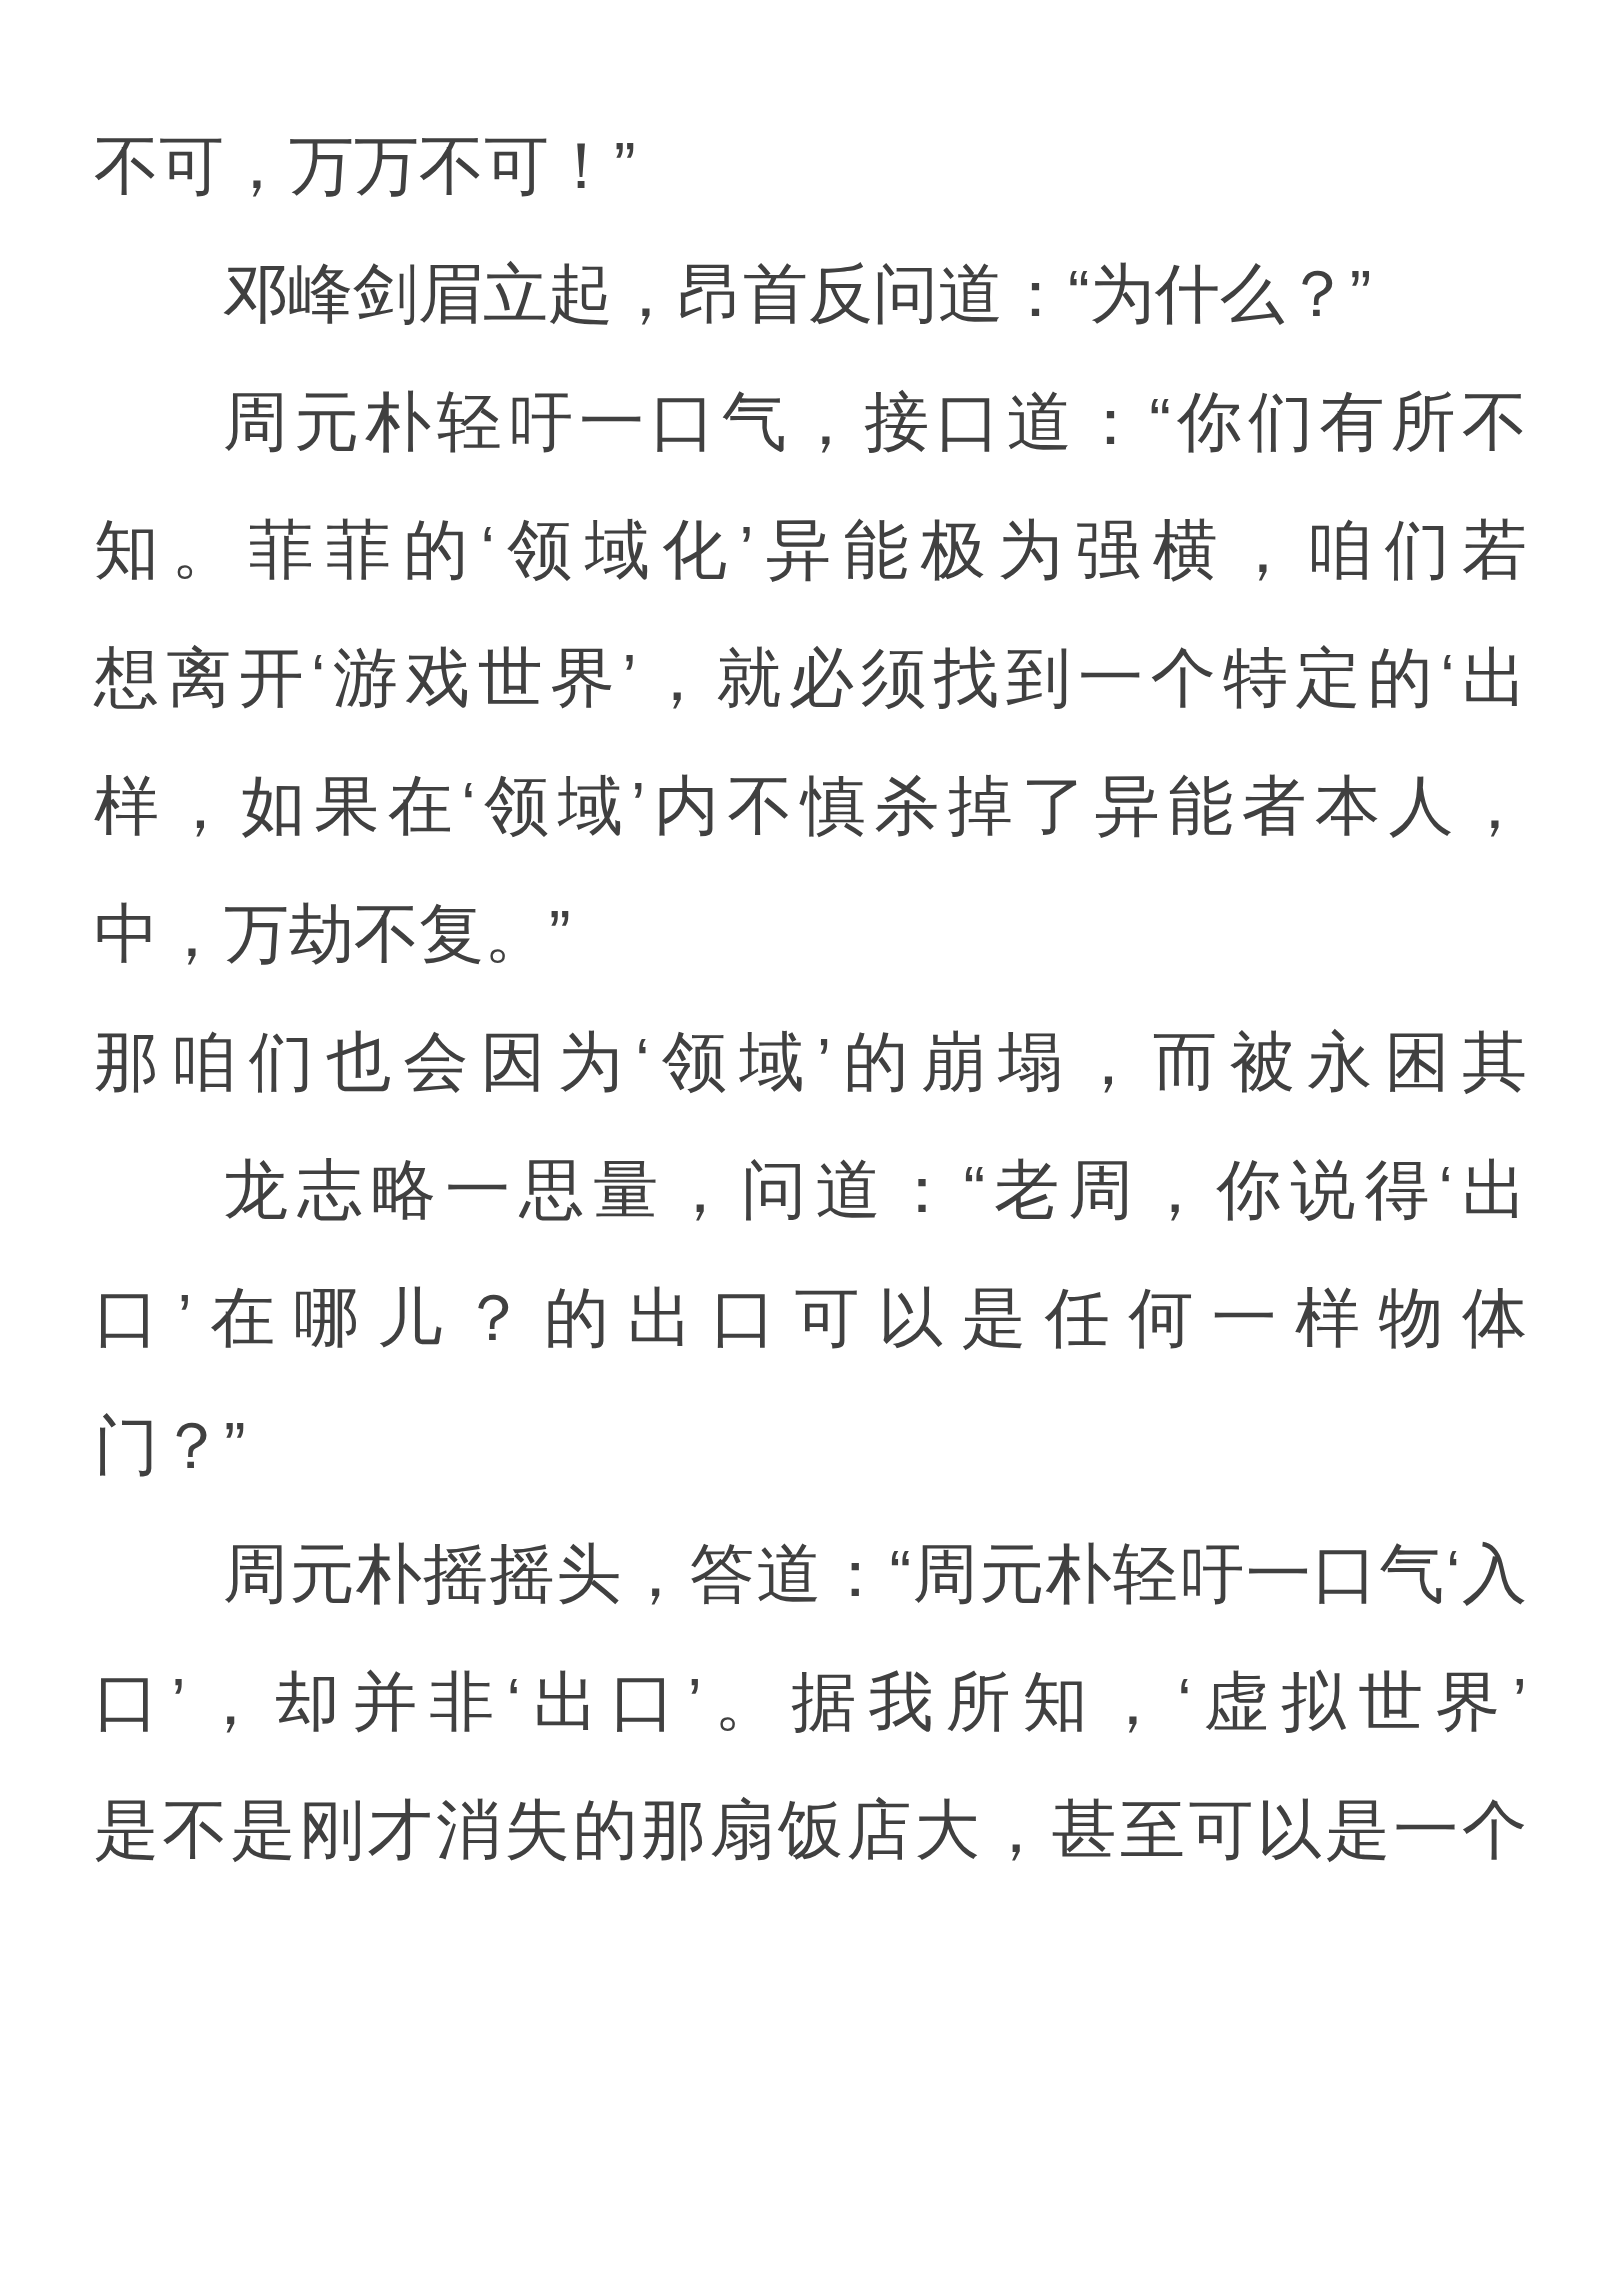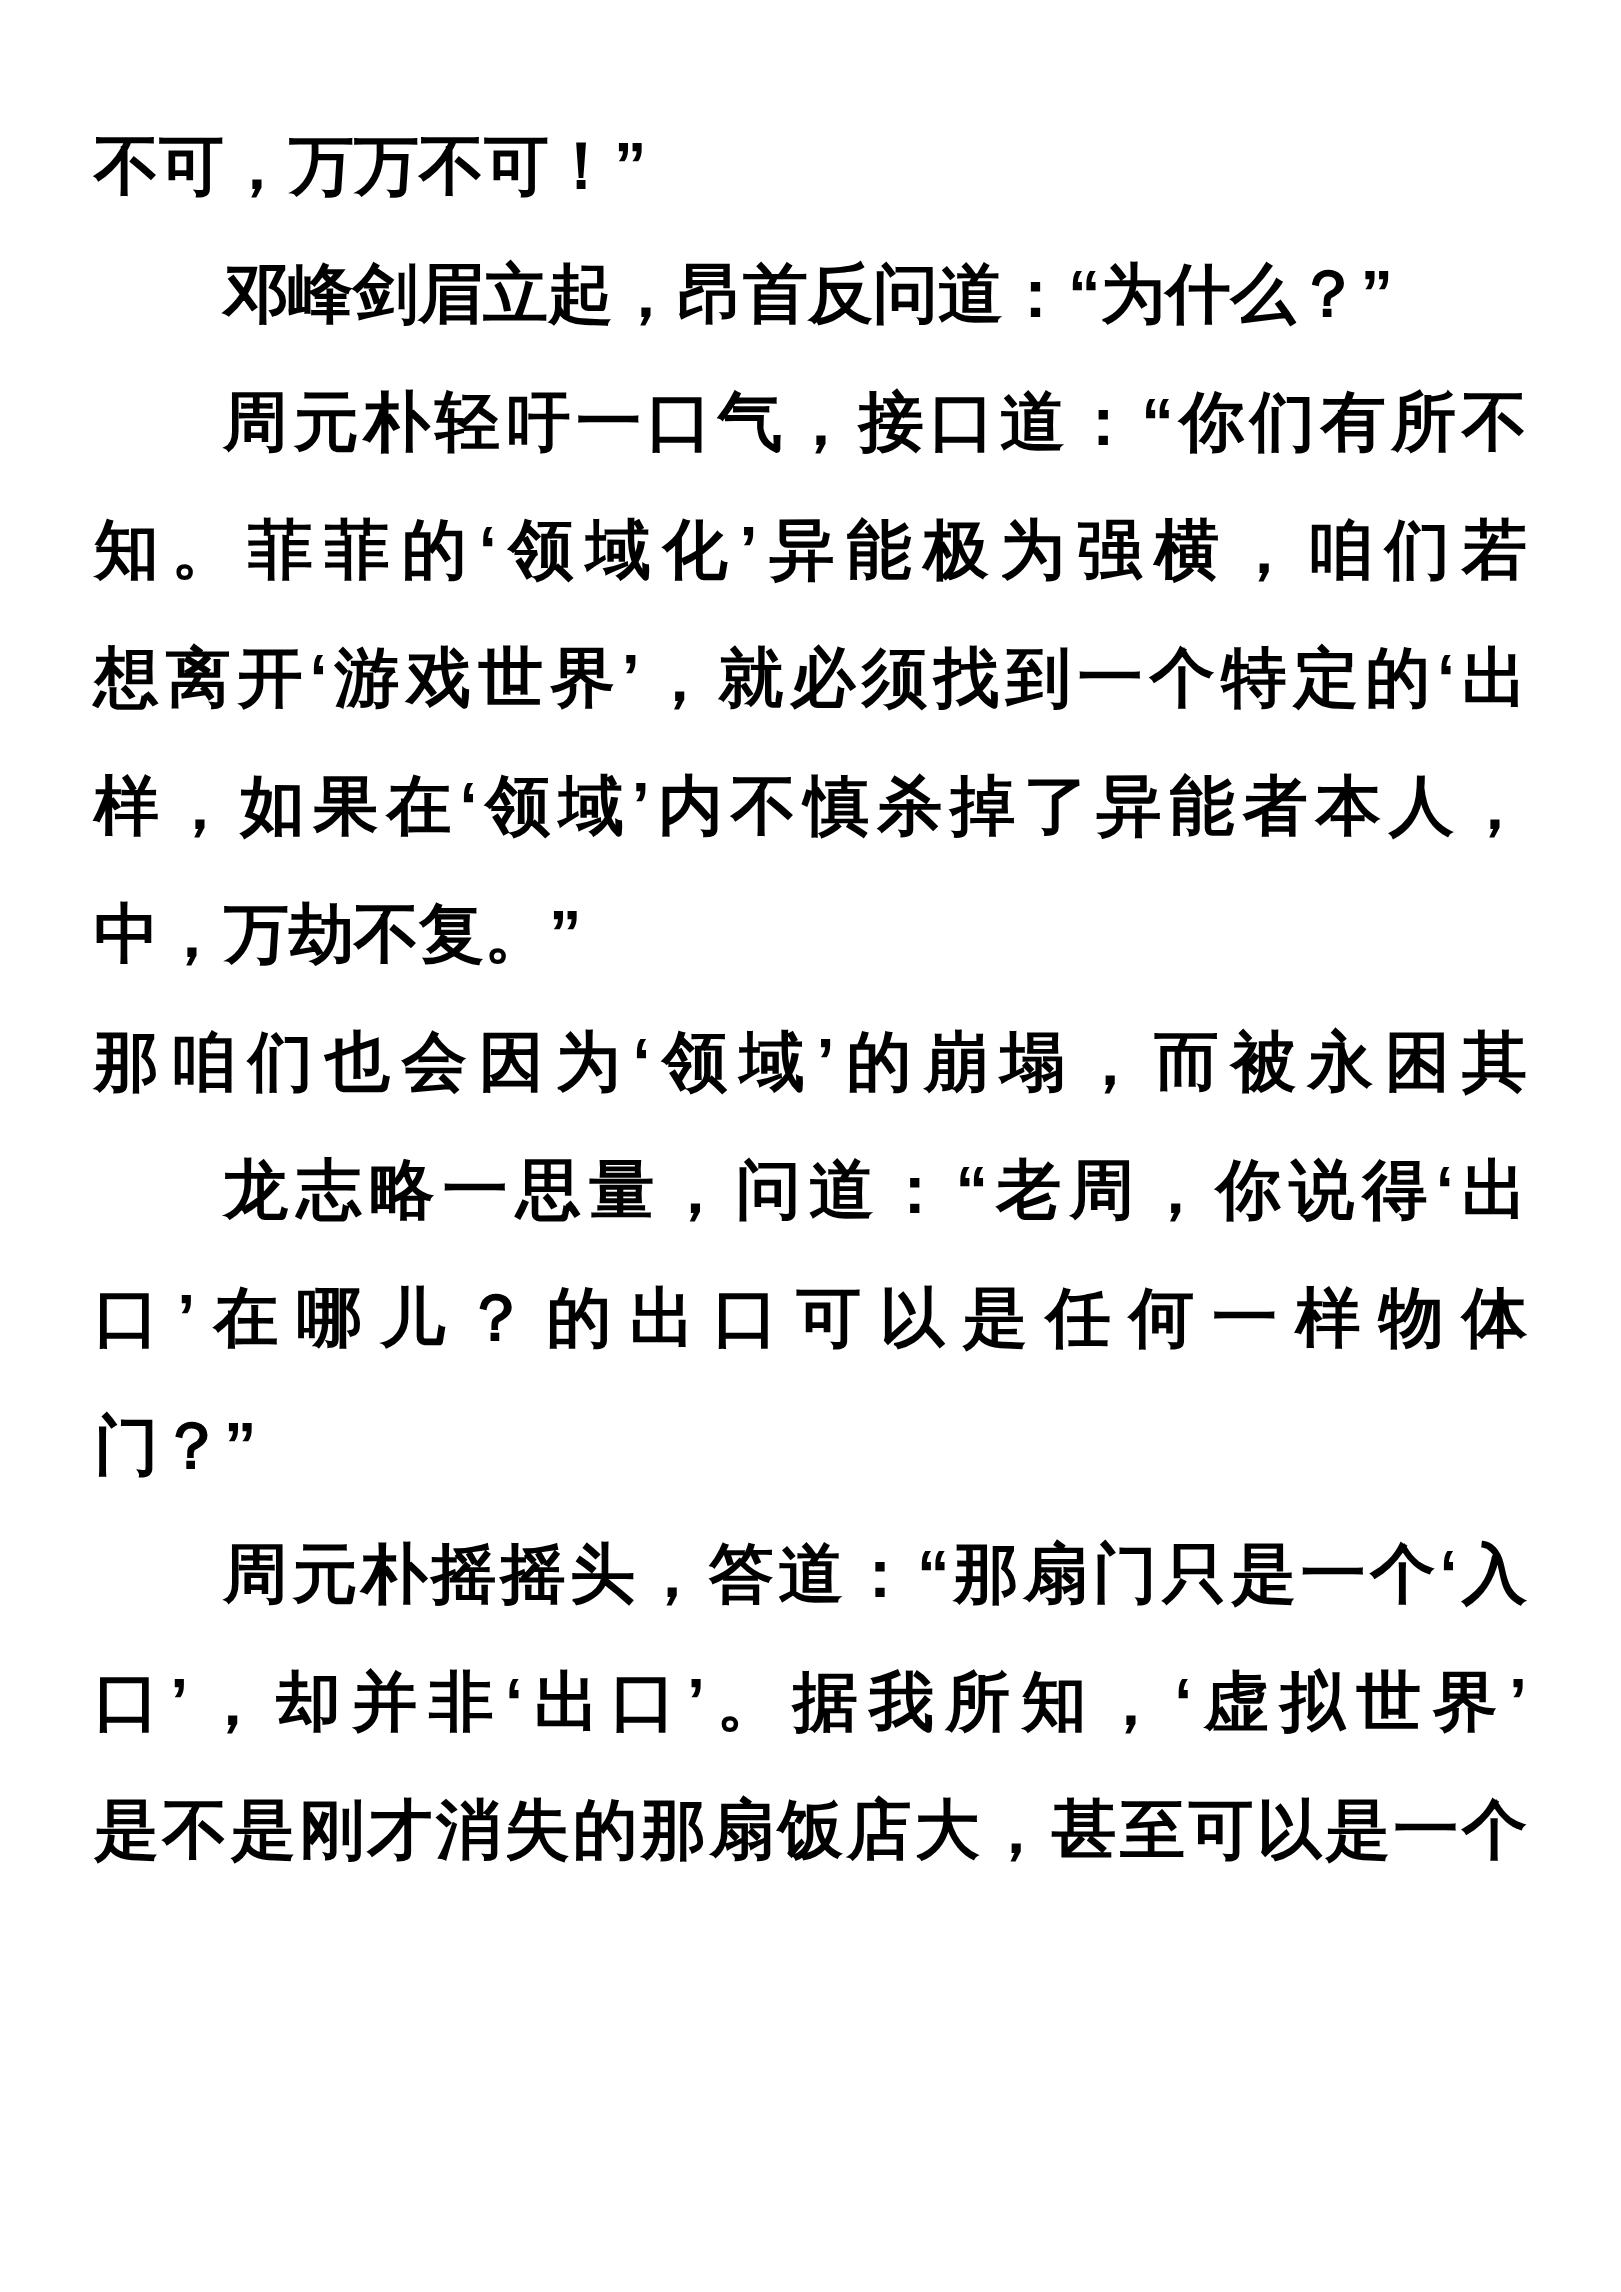--- a/index.html
+++ b/index.html
@@ -18,24 +18,24 @@
     width: 1621px;
     height: 2293px;
     padding: 102px 94px 0 94px;
     background: #ffffff;
     color: #000000;
   }
   .line {
     font-size: 65px;
     line-height: 128px;
     height: 128px;
-    font-weight: 700;
+    font-weight: 400;
     letter-spacing: 0px;
     white-space: nowrap;
-    color: #000000;
+    color: #404040;
     text-align: left;
   }
   
   .line.fill {
     white-space: normal;
     text-align: justify;
     text-align-last: justify;
   }
   
   .line.indent {
@@ -53,17 +53,17 @@
   <div class="line indent">邓峰剑眉立起，昂首反问道：“为什么？”</div>
   <div class="line indent fill">周元朴轻吁一口气，接口道：“你们有所不</div>
   <div class="line fill">知。菲菲的‘领域化’异能极为强横，咱们若</div>
   <div class="line fill">想离开‘游戏世界’，就必须找到一个特定的‘出</div>
   <div class="line fill">样，如果在‘领域’内不慎杀掉了异能者本人，</div>
   <div class="line">中，万劫不复。”</div>
   <div class="line fill">那咱们也会因为‘领域’的崩塌，而被永困其</div>
   <div class="line indent fill">龙志略一思量，问道：“老周，你说得‘出</div>
   <div class="line fill">口’在哪儿？的出口可以是任何一样物体</div>
   <div class="line">门？”</div>
-  <div class="line indent fill">周元朴摇摇头，答道：“那扇门只是一个‘入</div>
+  <div class="line indent fill">周元朴摇摇头，答道：“周元朴轻吁一口气‘入</div>
   <div class="line fill">口’，却并非‘出口’。据我所知，‘虚拟世界’</div>
   <div class="line fill">是不是刚才消失的那扇饭店大，甚至可以是一个</div>
 </div>
 
 
 </body></html>

